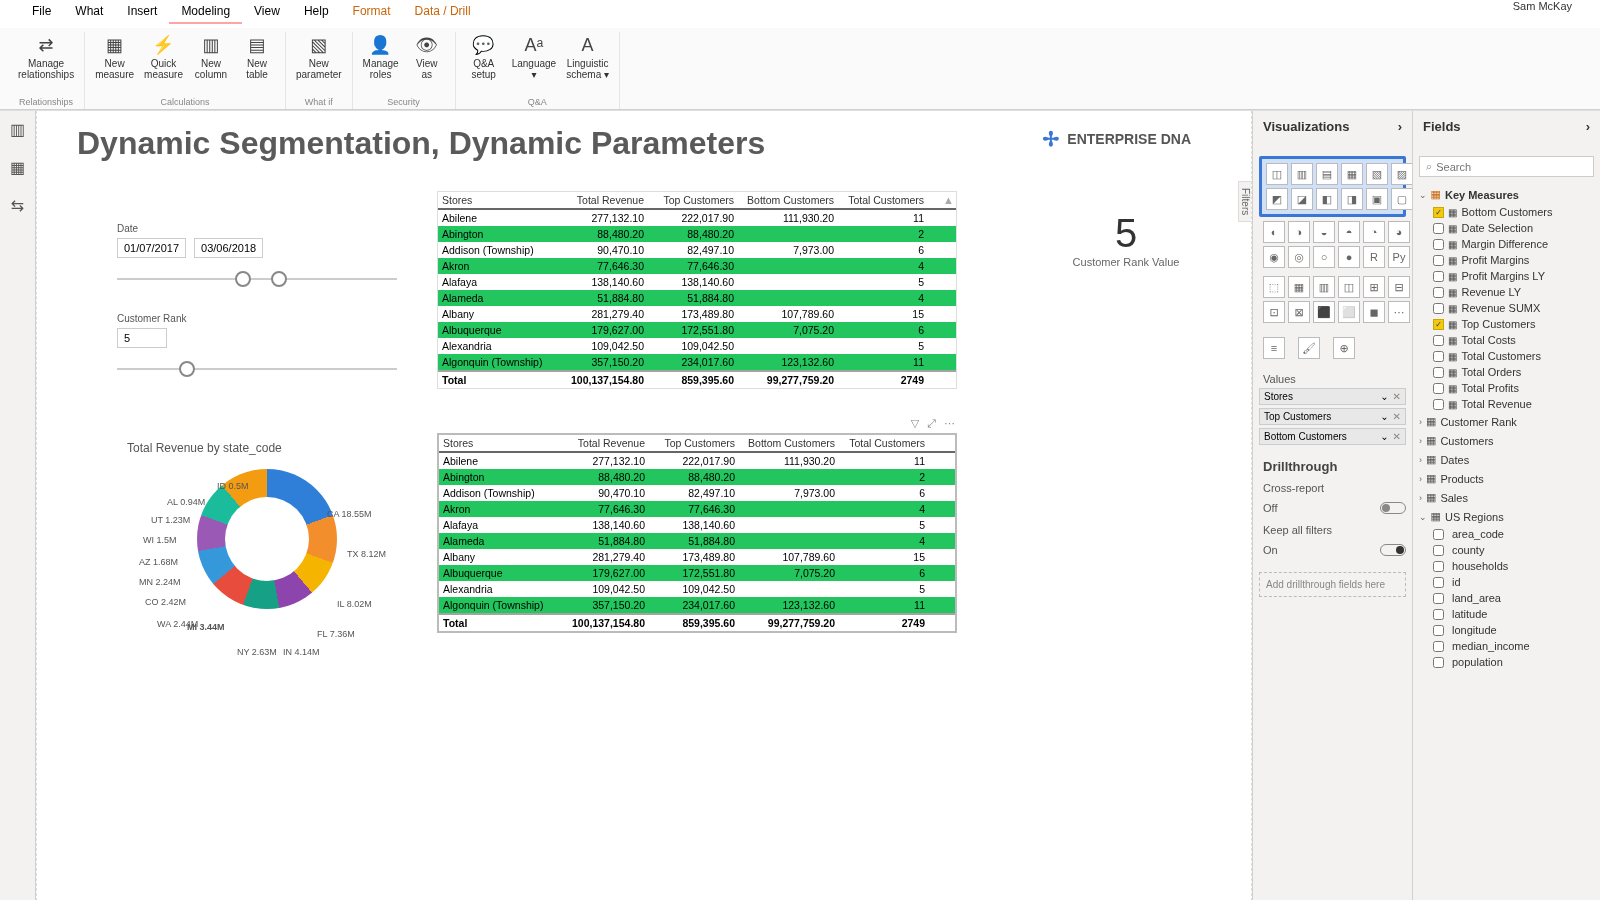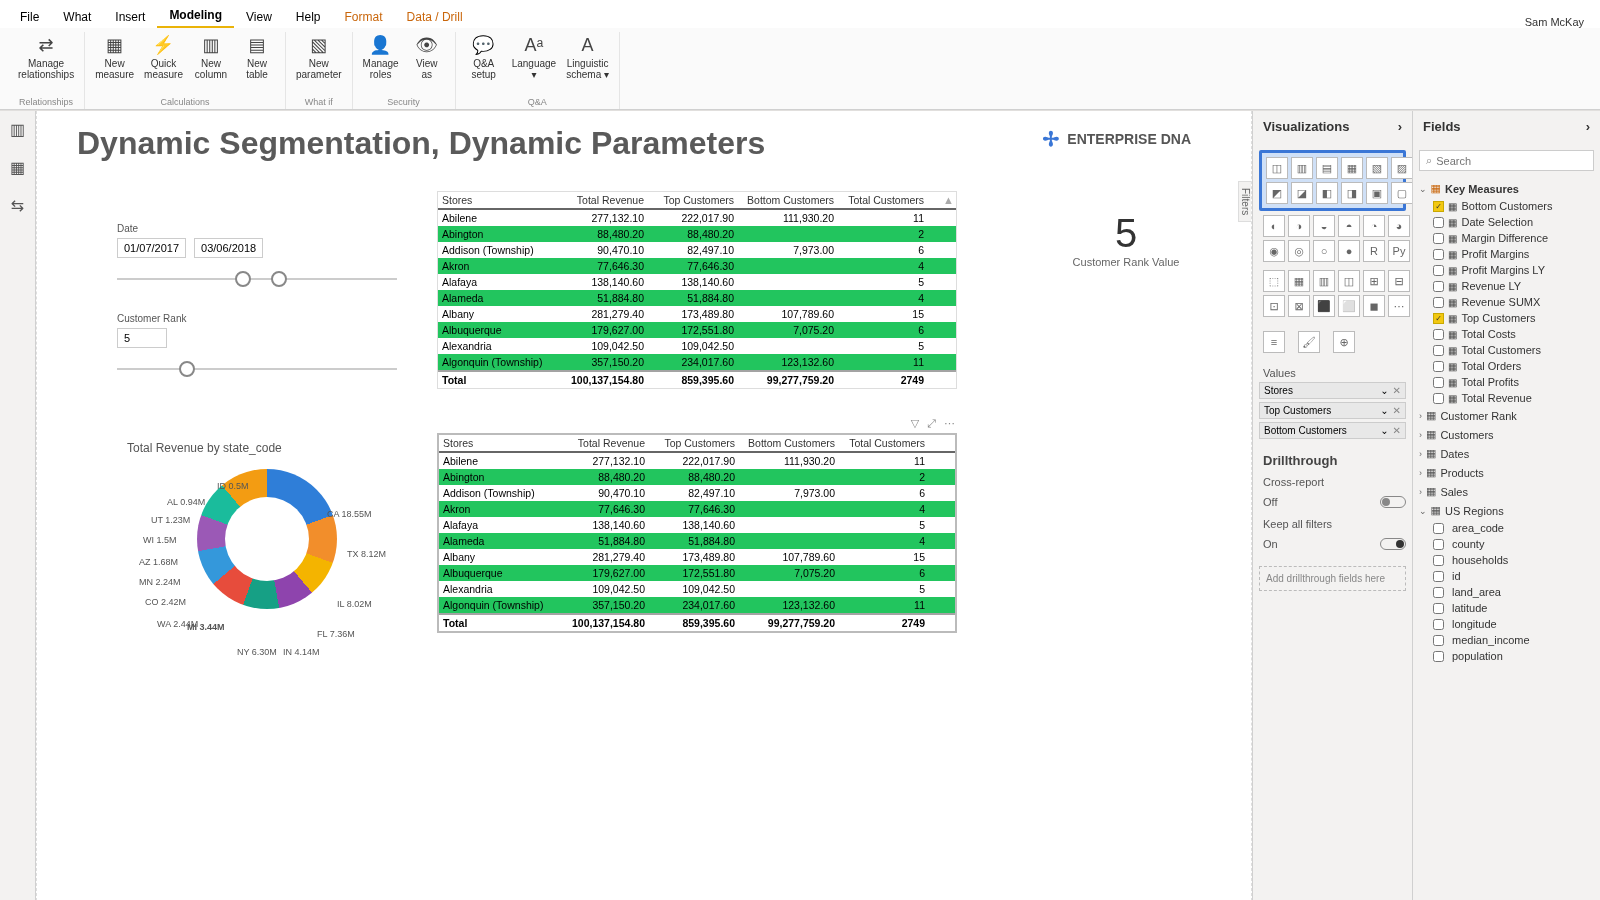--- a/index.html
+++ b/index.html
@@ -1,20 +1,20 @@
 <!DOCTYPE html>
 <html><head>
 <meta charset="utf-8">
 <style>
 * { margin: 0; padding: 0; box-sizing: border-box; font-family: "Segoe UI", Arial, sans-serif; }
 body { background: #f3f2f1; overflow: hidden; width: 1600px; height: 900px; }
 .topbar { background: #fff; border-bottom: 1px solid #e1dfdd; }
-.menubar { display: flex; align-items: flex-end; height: 28px; padding: 0 8px; }
+.menubar { display: flex; align-items: flex-start; height: 28px; padding: 0 20px; }
 .menubar .mitem { padding: 4px 12px; font-size: 12px; cursor: pointer; }
-.menubar .mitem.active { border-bottom: 2px solid #eab308; font-weight: 700; }
+.menubar .mitem.active { border-bottom: 2px solid #fca5a5; font-weight: 400; }
 .menubar .mitem.orange { color: #c9660b; }
 .menubar .user { margin-left: auto; font-size: 11px; color: #333; padding-right: 8px; }
 .ribbon { display: flex; padding: 4px 8px 0; background: #fafafa; border-bottom: 1px solid #d0d0d0; height: 82px; }
 .rgroup { display: flex; flex-direction: column; align-items: center; justify-content: space-between; padding: 0 6px; border-right: 1px solid #e5e5e5; height: 100%; }
 .rgroup .btns { display: flex; gap: 2px; }
 .ribbtn { display: flex; flex-direction: column; align-items: center; padding: 2px 4px; cursor: pointer; min-width: 44px; }
 .ribbtn .ricon { width: 24px; height: 22px; display: flex; align-items: center; justify-content: center; font-size: 18px; color: #444; }
 .ribbtn .rlbl { font-size: 10px; text-align: center; line-height: 11px; color: #333; margin-top: 2px; }
 .rgroup .glbl { font-size: 9px; color: #888; padding-bottom: 2px; }
 .main { display: flex; height: calc(100% - 110px); }
@@ -44,21 +44,21 @@
 .donutwrap { position: absolute; top: 330px; left: 80px; width: 300px; }
 .dtitle { font-size: 12px; color: #555; margin-left: 10px; }
 .donut { width: 140px; height: 140px; border-radius: 50%; margin: 14px auto 0;
   background: conic-gradient(#2f7ed8 0 70deg,#f28e2b 70deg 110deg,#f4b400 110deg 140deg,#8e44ad 140deg 170deg,#16a085 170deg 200deg,#e74c3c 200deg 230deg,#3498db 230deg 260deg,#9b59b6 260deg 290deg,#1abc9c 290deg 320deg,#f39c12 320deg 360deg); position: relative; }
 .donut::after { content:""; position:absolute; top:28px; left:28px; width:84px; height:84px; background:#fff; border-radius:50%; }
 .dlabel { position:absolute; font-size:9px; color:#555; white-space:nowrap; }
 .sidepanes { display: flex; }
 .vpane, .fpane { background: #f3f2f1; border-left: 1px solid #d0d0d0; height: 100%; }
 .vpane { width: 160px; padding: 6px; }
 .fpane { width: 188px; padding: 6px; }
-.phead { font-size: 13px; font-weight: 600; color: #333; display: flex; justify-content: space-between; align-items: center; padding: 2px 4px 16px; }
+.phead { font-size: 13px; font-weight: 600; color: #333; display: flex; justify-content: space-between; align-items: center; padding: 2px 4px 22px; }
 .vizgrid { display: grid; grid-template-columns: repeat(6, 22px); gap: 3px; padding: 4px; }
 .vizgrid.boxed { border: 3px solid #3a76d6; background: #cfe0f7; border-radius: 2px; }
 .vizic { width: 22px; height: 22px; background: #fff; border: 1px solid #bbb; display: flex; align-items: center; justify-content: center; font-size: 11px; color: #666; cursor: pointer; }
 .vsub { font-size: 11px; color: #555; margin-top: 10px; padding-left: 4px; }
 .vfield { background: #e8e8e8; border: 1px solid #ccc; font-size: 10px; padding: 2px 4px; margin-top: 3px; display: flex; justify-content: space-between; align-items: center; }
 .vfield span.x { color: #888; cursor: pointer; padding-left:4px; }
 .drill { font-size: 13px; color: #444; margin-top: 14px; font-weight: 600; padding-left:4px; }
 .dsub { font-size: 11px; color: #555; margin-top: 8px; padding-left:4px; display:flex; justify-content:space-between; align-items:center; }
 .toggle { width: 26px; height: 12px; border: 1px solid #888; border-radius: 8px; position: relative; }
 .toggle .knob { width: 8px; height: 8px; background: #888; border-radius: 50%; position: absolute; top: 1px; }
@@ -390,21 +390,21 @@
     <div class="donutwrap">
       <div class="dtitle">Total Revenue by state_code</div>
       <div style="position:relative;width:300px;height:200px;">
         <div class="donut"></div>
         <div id="dlabels">
             <div class="dlabel" style="left: 210px; top: 40px;">CA 18.55M</div>
             <div class="dlabel" style="left: 230px; top: 80px;">TX 8.12M</div>
             <div class="dlabel" style="left: 220px; top: 130px;">IL 8.02M</div>
             <div class="dlabel" style="left: 200px; top: 160px;">FL 7.36M</div>
             <div class="dlabel" style="left: 166px; top: 178px;">IN 4.14M</div>
-            <div class="dlabel" style="left: 120px; top: 178px;">NY 6.30M</div>
+            <div class="dlabel" style="left: 120px; top: 178px;">NY 2.63M</div>
             <div class="dlabel" style="left: 70px; top: 153px; font-weight: bold;">MI 3.44M</div>
             <div class="dlabel" style="left: 40px; top: 150px;">WA 2.44M</div>
             <div class="dlabel" style="left: 28px; top: 128px;">CO 2.42M</div>
             <div class="dlabel" style="left: 22px; top: 108px;">MN 2.24M</div>
             <div class="dlabel" style="left: 22px; top: 88px;">AZ 1.68M</div>
             <div class="dlabel" style="left: 26px; top: 66px;">WI 1.5M</div>
             <div class="dlabel" style="left: 34px; top: 46px;">UT 1.23M</div>
             <div class="dlabel" style="left: 50px; top: 28px;">AL 0.94M</div>
             <div class="dlabel" style="left: 100px; top: 12px;">ID 0.5M</div>
           </div>

